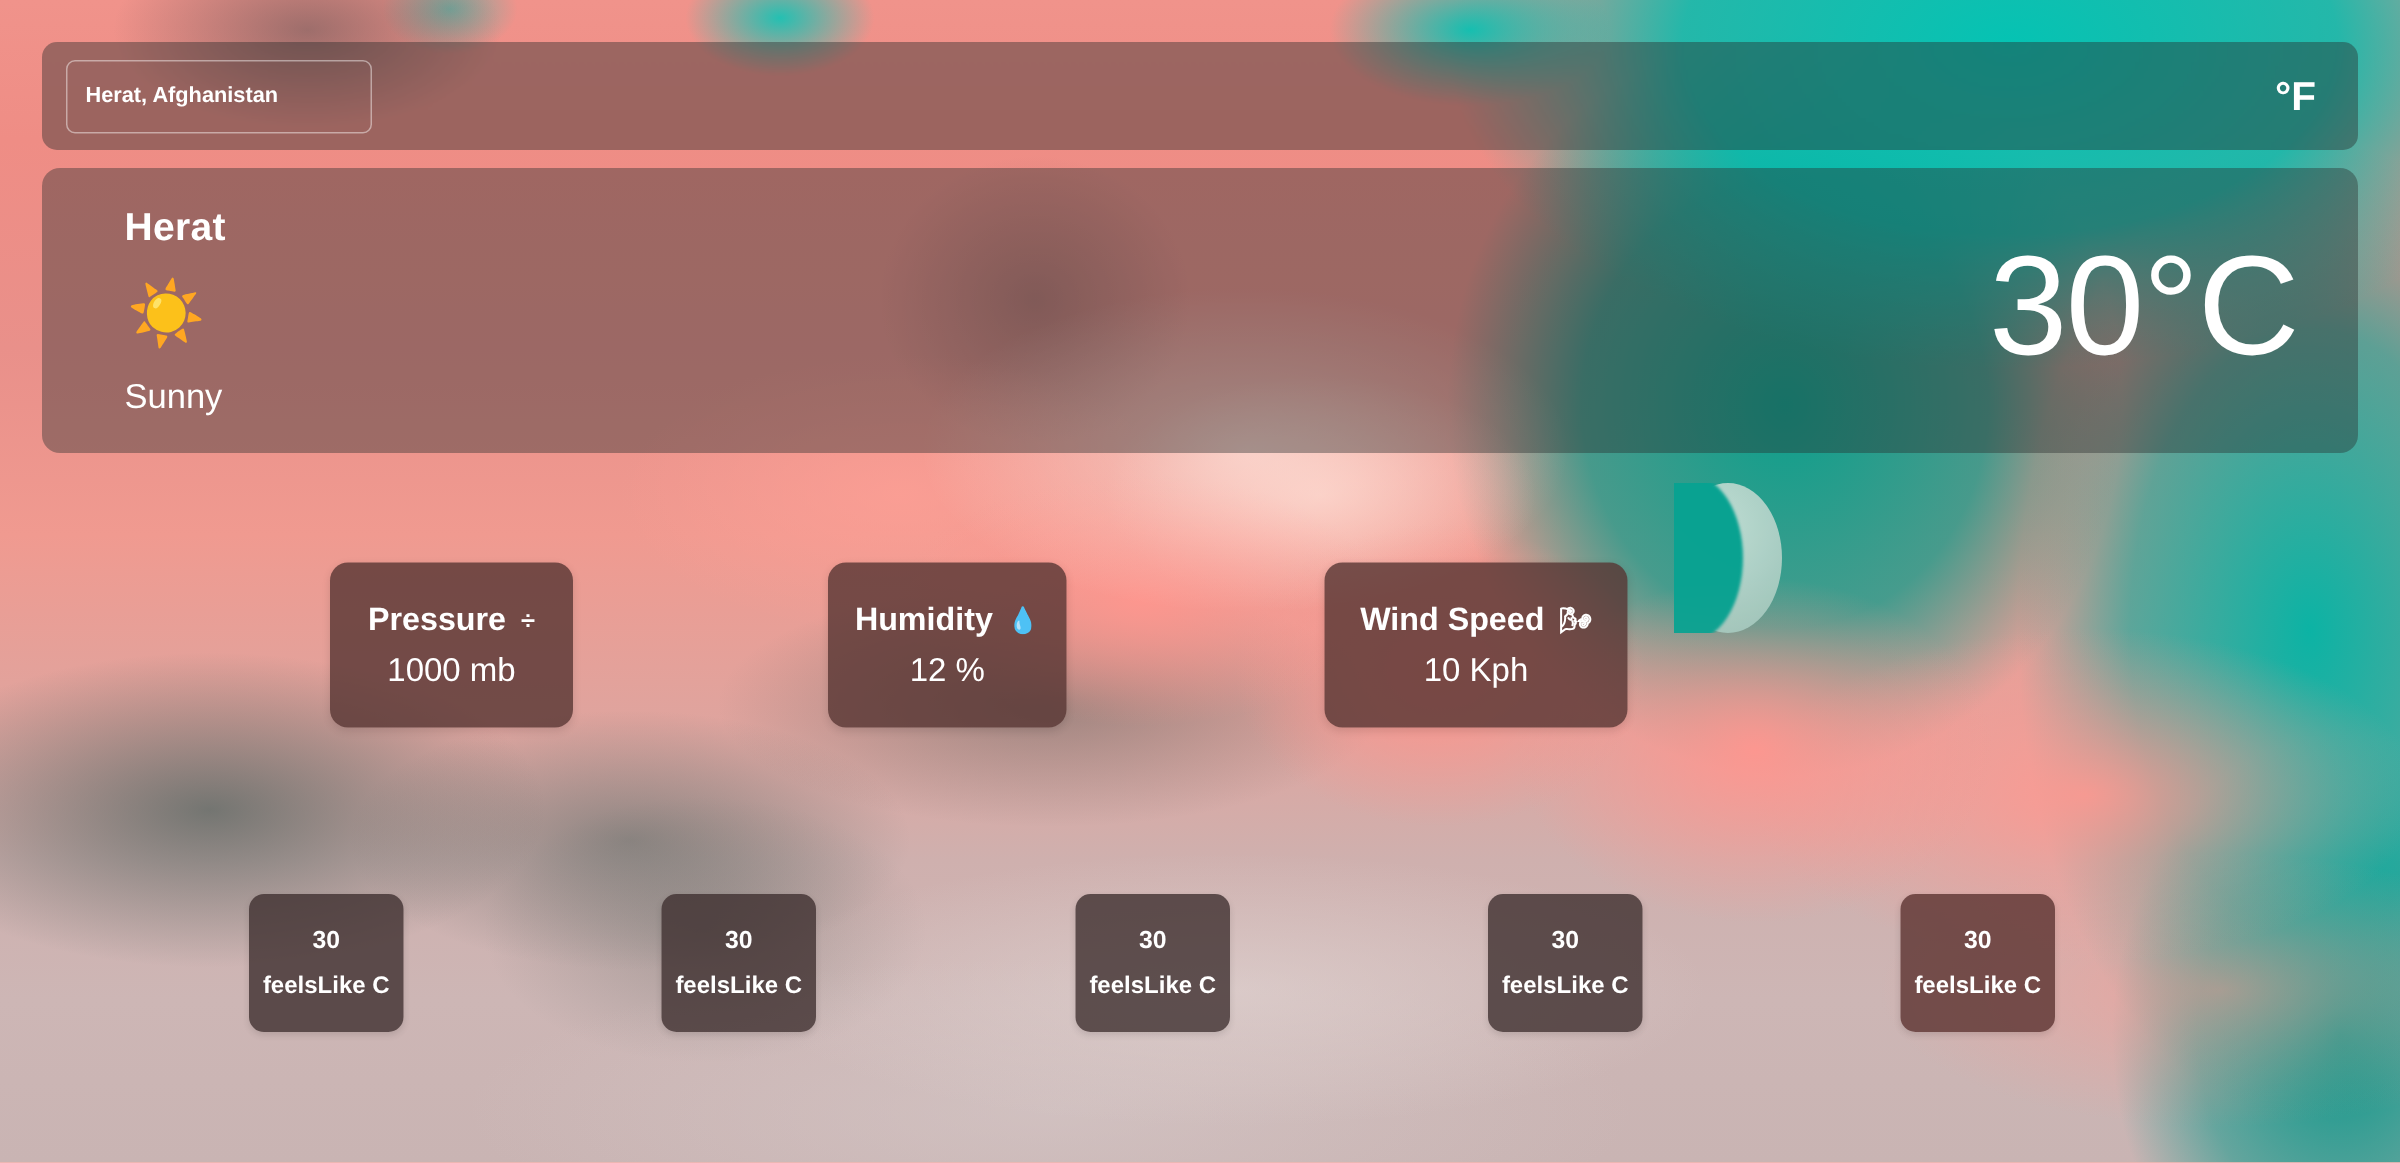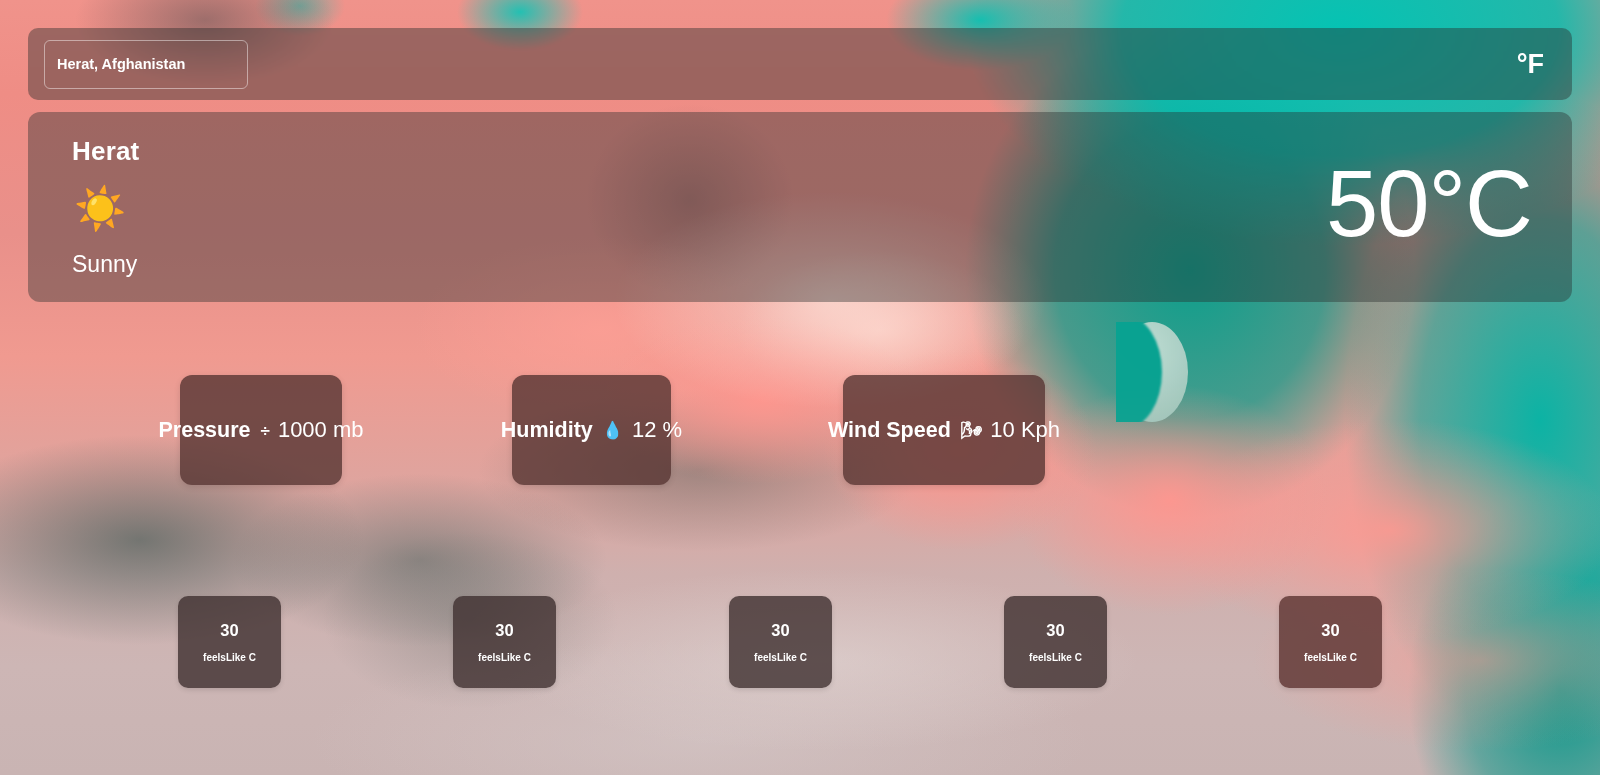--- a/index.html
+++ b/index.html
@@ -158,21 +158,21 @@
 
   
   .current-card {
     margin-top: 12px;
     height: 190px;
     border-radius: 12px;
     background: rgba(40,44,44,0.40);
     display: flex;
     align-items: center;
     justify-content: space-between;
-    padding: 0 40px 0 44px;
+    padding: 0 40px 0 55px;
   }
   .current-left {
     display: flex;
     flex-direction: column;
     justify-content: space-between;
     height: 150px;
     padding: 4px 0;
   }
   .city-name {
     color: #ffffff;
@@ -201,26 +201,27 @@
     left: 180px; top: 375px;
     width: 1210px;
     height: 110px;
   }
   .stat-card {
     position: absolute;
     top: 0;
     height: 110px;
     border-radius: 12px;
     display: flex;
-    flex-direction: row;
+    flex-direction: column;
     align-items: center;
     justify-content: center;
     gap: 8px;
     background: rgba(86,52,50,0.80);
     box-shadow: 0 2px 6px rgba(0,0,0,0.12);
+    margin-left: 40px;
   }
   .stat-card.accent { background: #0a5549; }
   .stat-head {
     display: flex;
     align-items: center;
     gap: 10px;
     color: #ffffff;
     font-size: 21.5px;
     font-weight: 700;
     white-space: nowrap;
@@ -229,21 +230,21 @@
   .stat-value {
     color: #ffffff;
     font-size: 22px;
     font-weight: 400;
     white-space: nowrap;
   }
 
   
   .forecast-row {
     position: absolute;
-    left: 178px; top: 596px;
+    left: 166px; top: 596px;
     width: 1205px;
     height: 92px;
   }
   .fc-card {
     position: absolute;
     top: 0;
     width: 103px;
     height: 92px;
     border-radius: 10px;
     background: rgba(62,48,48,0.80);
@@ -255,21 +256,21 @@
     box-shadow: 0 2px 5px rgba(0,0,0,0.12);
   }
   .fc-card.warm { background: rgba(96,56,54,0.84); }
   .fc-temp {
     color: #ffffff;
     font-size: 16.5px;
     font-weight: 700;
   }
   .fc-label {
     color: #ffffff;
-    font-size: 10px;
+    font-size: 16px;
     font-weight: 700;
     text-align: center;
   }
 </style>
 </head>
 <body>
 
 <div id="app">
 
   <div class="bg-layer bg-base"></div>
@@ -290,21 +291,21 @@
       <input class="search-input" type="text" value="Herat, Afghanistan" style="">
       <button class="unit-toggle">°F</button>
     </div>
 
     <div class="current-card">
       <div class="current-left">
         <div class="city-name">Herat</div>
         <div class="cond-icon">☀️</div>
         <div class="cond-text">Sunny</div>
       </div>
-      <div class="big-temp">50°C</div>
+      <div class="big-temp">30°C</div>
     </div>
 
     <div class="stats-row" id="stats-row">
         <div class="stat-card" style="left: 0px; width: 162px;">
           <div class="stat-head">
             <span>Pressure</span>
             <span class="glyph">÷</span>
           </div>
           <div class="stat-value">1000 mb</div>
         </div>

